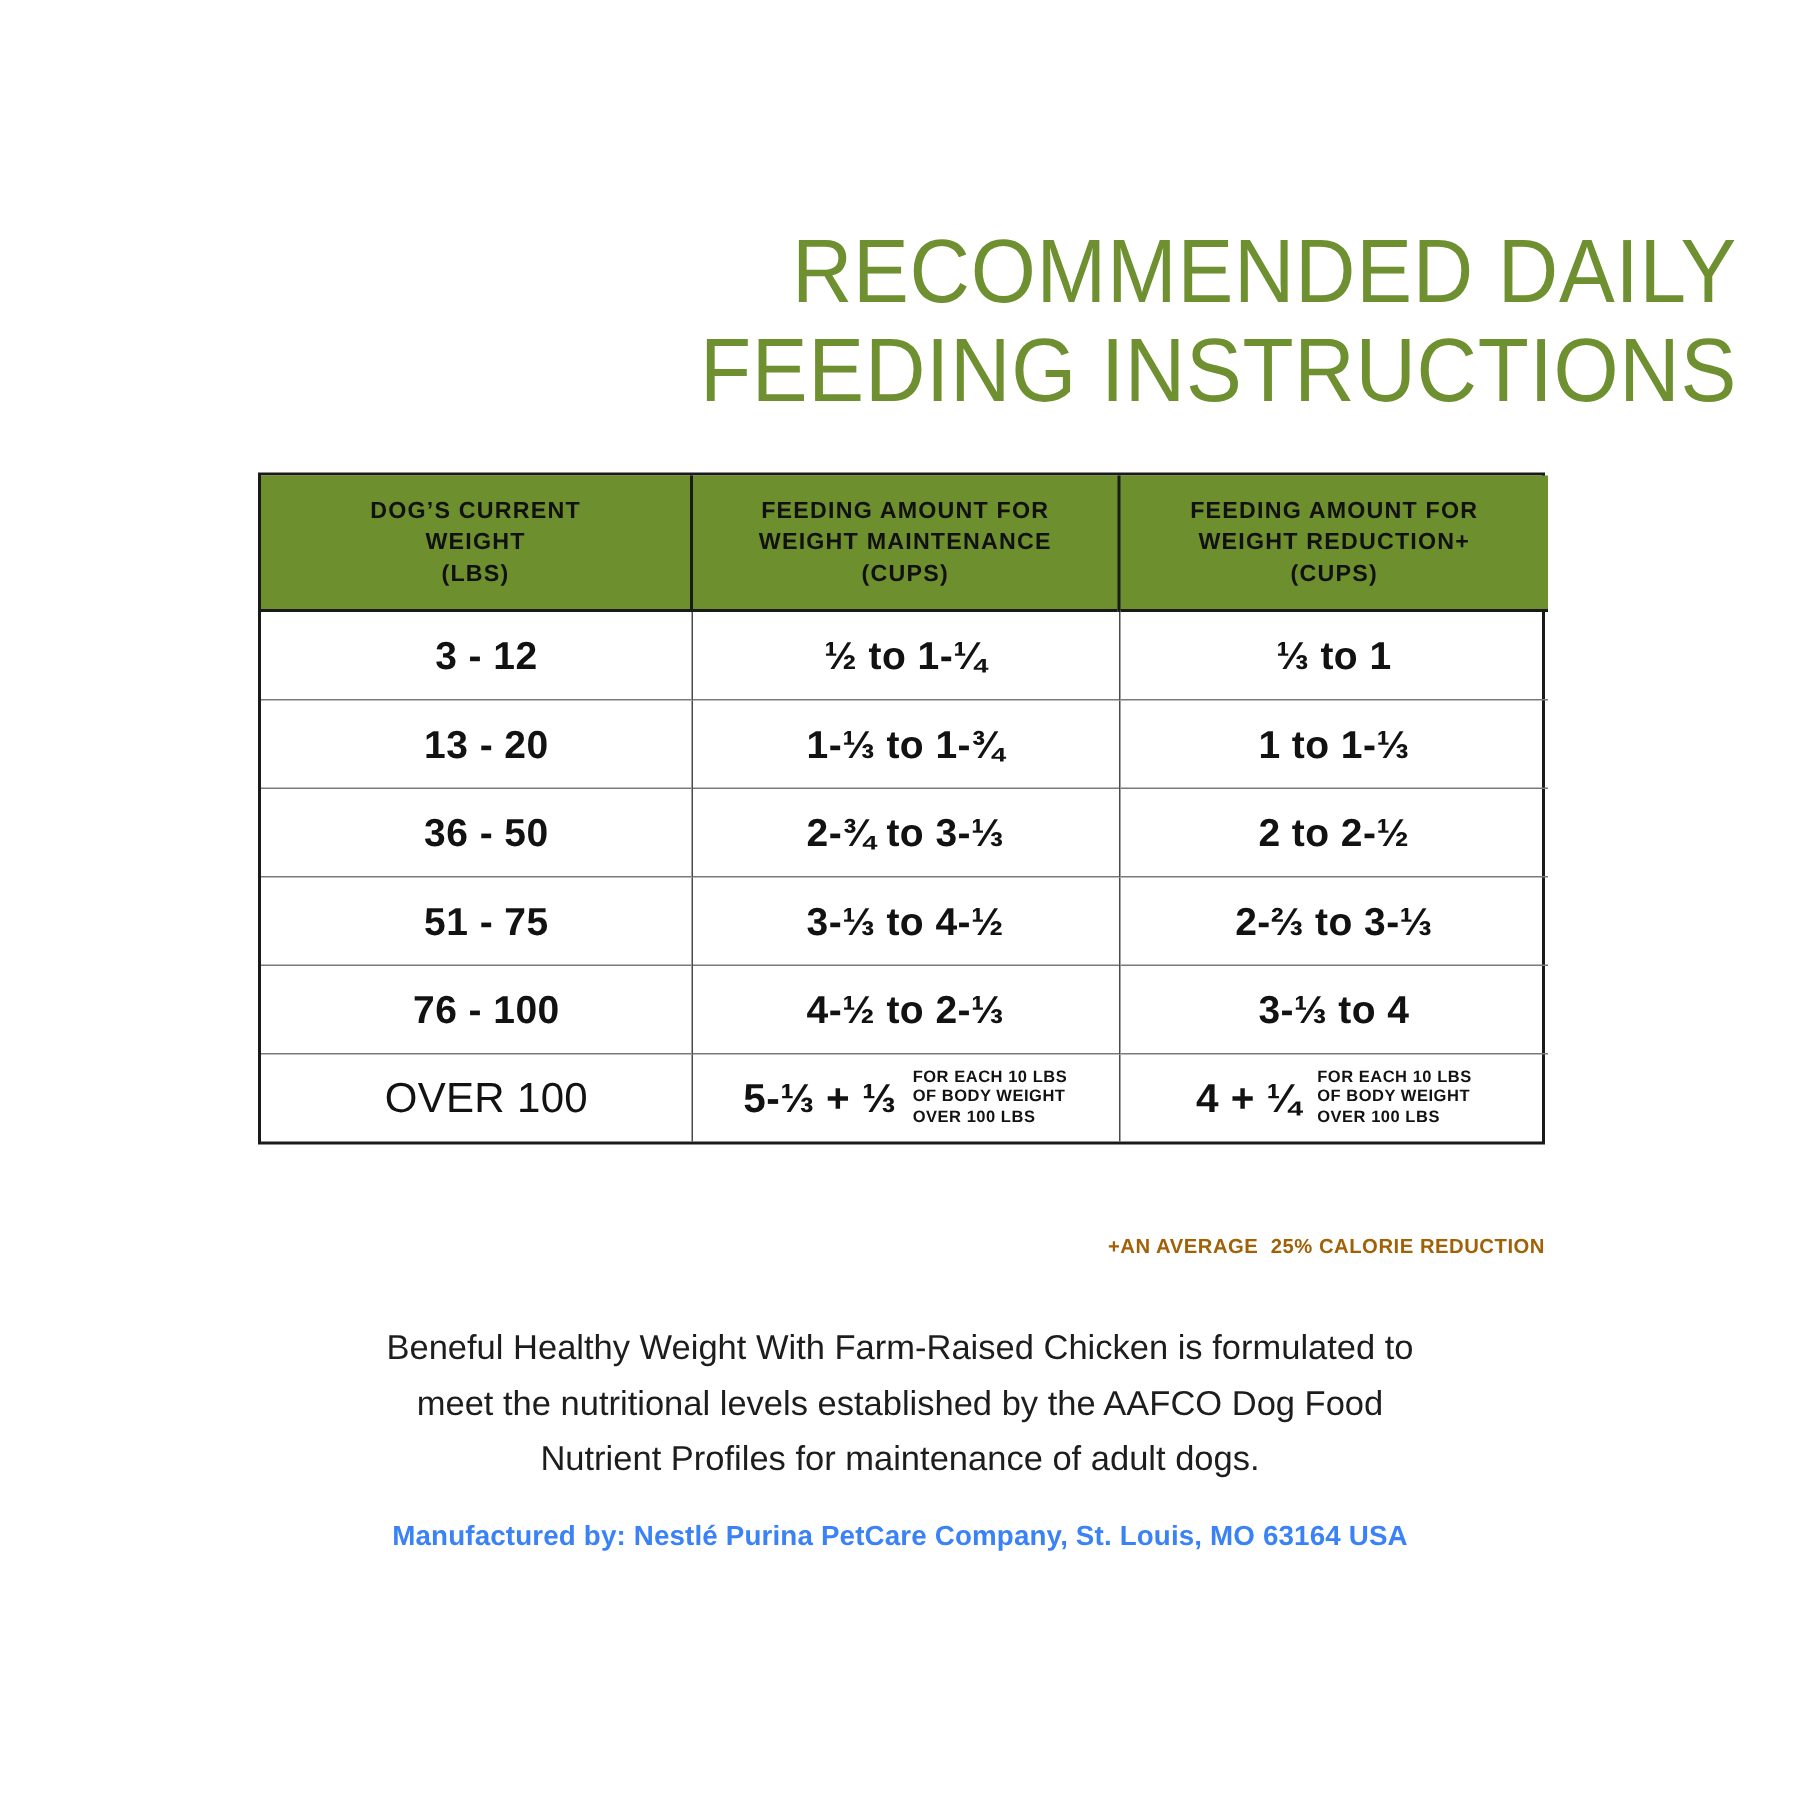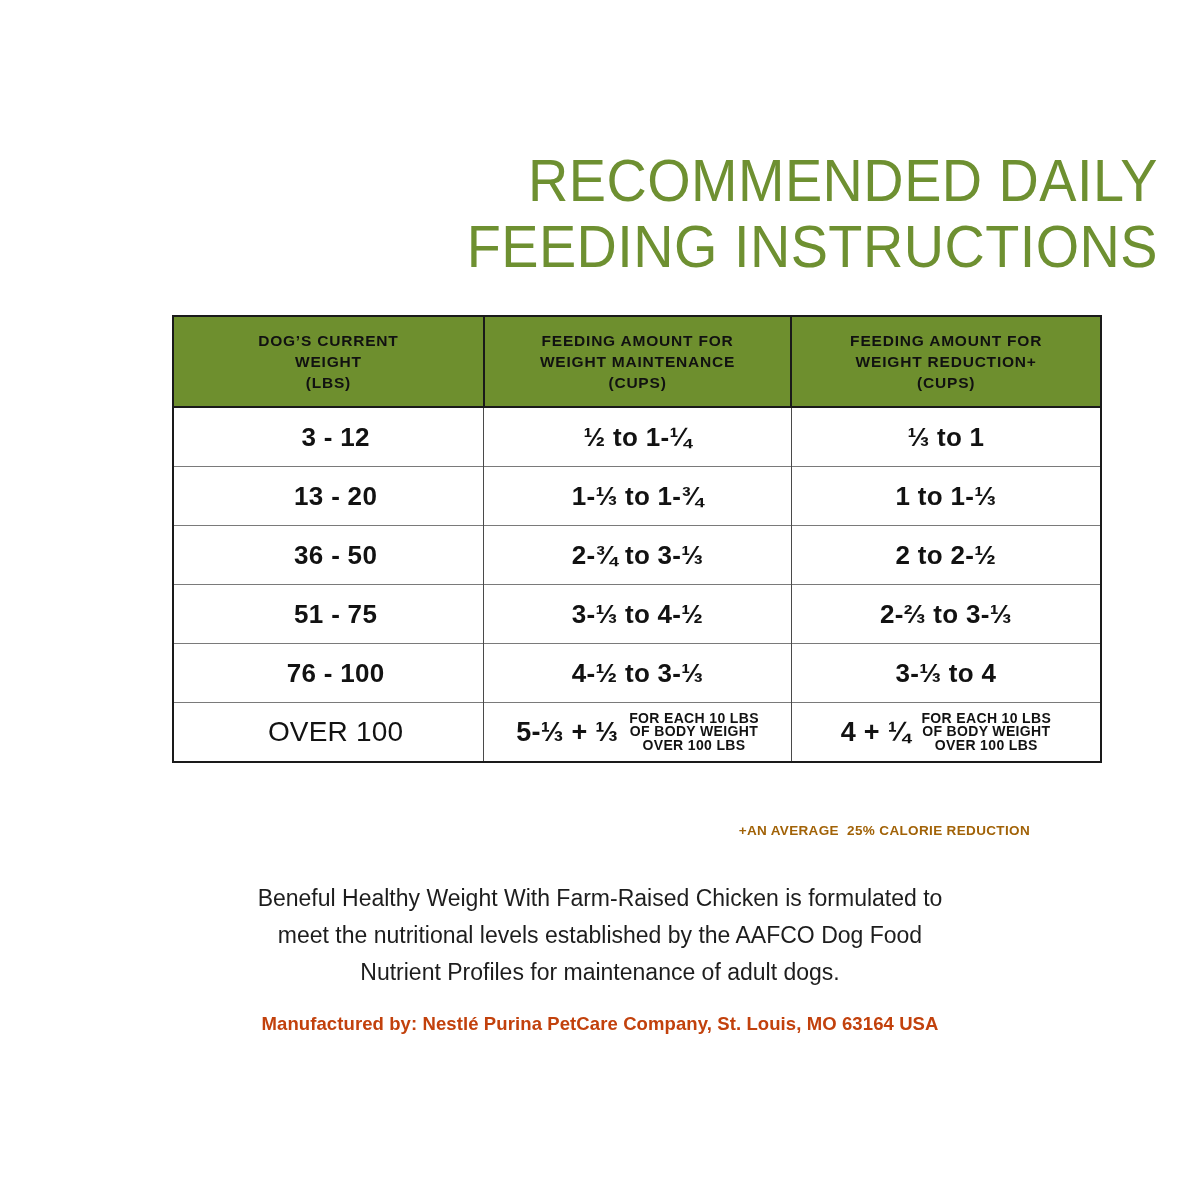--- a/index.html
+++ b/index.html
@@ -33,21 +33,21 @@
     line-height: 66px;
     transform: scaleX(0.93);
     white-space: nowrap;
   }
 
   
   .table-wrap {
     position: absolute;
     left: 172px;
     top: 315px;
-    width: 930px;
+    width: 858px;
     border: 2px solid #1a1a1a;
     box-sizing: border-box;
     background: #ffffff;
   }
   table.feed {
     border-collapse: collapse;
     width: 100%;
     table-layout: fixed;
   }
   table.feed col.c1 { width: 287px; }
@@ -99,25 +99,25 @@
     align-items: center;
     justify-content: center;
     gap: 11px;
   }
   .combo .big {
     font-size: 27px;
     font-weight: bold;
     white-space: nowrap;
   }
   .combo .note {
-    font-size: 14px;
+    font-size: 11px;
     font-weight: bold;
     line-height: 13.5px;
     letter-spacing: 0.35px;
-    text-align: center;
+    text-align: left;
     white-space: nowrap;
   }
 
   
   .footnote {
     position: absolute;
     left: 0;
     top: 823px;
     width: 1030px;
     text-align: right;
@@ -144,21 +144,21 @@
   
   .manufactured {
     position: absolute;
     left: 0;
     top: 1013px;
     width: 1200px;
     text-align: center;
     font-size: 18.5px;
     font-weight: bold;
     letter-spacing: 0.1px;
-    color: #c2410c;
+    color: #3b82f6;
   }
 </style>
 </head>
 <body>
 
 <div id="page">
 
   <div class="title-block">
     <div class="title-line">RECOMMENDED DAILY</div>
     <div class="title-line">FEEDING INSTRUCTIONS</div>
@@ -207,21 +207,21 @@
           <td>2-¾ to 3-⅓</td>
           <td>2 to 2-½</td>
         </tr>
         <tr>
           <td class="weight">51 - 75</td>
           <td>3-⅓ to 4-½</td>
           <td>2-⅔ to 3-⅓</td>
         </tr>
         <tr>
           <td class="weight">76 - 100</td>
-          <td>4-½ to 3-⅓</td>
+          <td>4-½ to 2-⅓</td>
           <td>3-⅓ to 4</td>
         </tr>
 
         <tr class="last-row">
           <td class="weight">OVER 100</td>
           <td>
             <div class="combo">
               <span class="big">5-⅓ + ⅓</span>
               <span class="note">
                 <div>FOR EACH 10 LBS</div>

